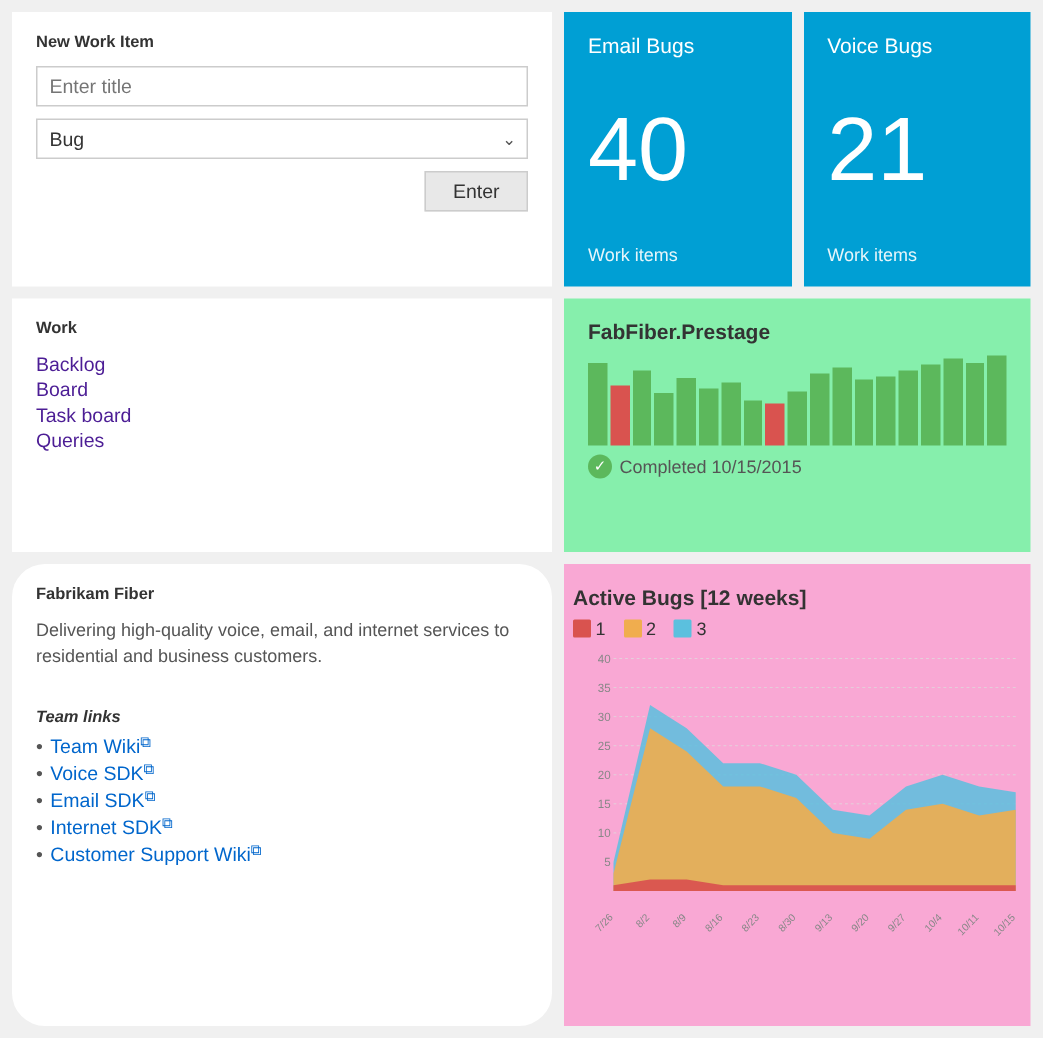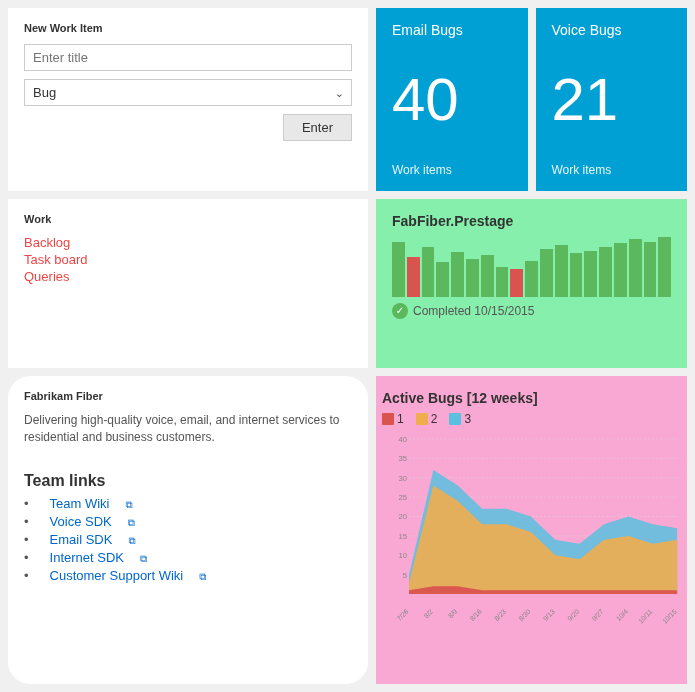--- a/index.html
+++ b/index.html
@@ -86,50 +86,51 @@
       grid-row: 2;
     }
     .work-links {
       list-style: none;
       margin-top: 6px;
     }
     .work-links li {
       margin-bottom: 2px;
     }
     .work-links a {
-      color: #ef4444;
+      color: #4c1d95;
       text-decoration: none;
       font-size: 13px;
     }
 
     
     .fabrikam-panel {
       grid-column: 1;
       grid-row: 3;
       border-radius: 22px;
     }
     .fabrikam-desc {
       font-size: 12px;
       color: #555;
       margin-bottom: 26px;
       line-height: 1.4;
     }
     .team-links-title {
       font-weight: 700;
-      font-size: 16px;
+      font-size: 11px;
       margin-bottom: 6px;
+      font-style: italic;
     }
     .team-links-list {
       list-style: none;
     }
     .team-links-list li {
       margin-bottom: 3px;
       display: flex;
-      align-items: flex-end;
-      gap: 16px;
+      align-items: flex-start;
+      gap: 0;
     }
     .team-links-list li::before {
       content: "•";
       color: #555;
       margin-right: 5px;
     }
     .team-links-list a {
       color: #0066cc;
       text-decoration: none;
       font-size: 13px;
@@ -283,20 +284,21 @@
       <div class="tile-title">Voice Bugs</div>
       <div class="tile-number">21</div>
       <div class="tile-label">Work items</div>
     </div>
   </div>
 
   <div class="panel work-panel">
     <div class="panel-title">Work</div>
     <ul class="work-links">
       <li><a href="#">Backlog</a></li>
+      <li><a href="#">Board</a></li>
       <li><a href="#">Task board</a></li>
       <li><a href="#">Queries</a></li>
     </ul>
   </div>
 
   <div class="fabfiber-panel">
     <div class="fabfiber-title">FabFiber.Prestage</div>
     <div class="bar-chart" id="bar-chart-container">
     <div class="bar" style="height: 55px; background: rgb(92, 184, 92);"></div>
         <div class="bar" style="height: 40px; background: rgb(217, 83, 79);"></div>

